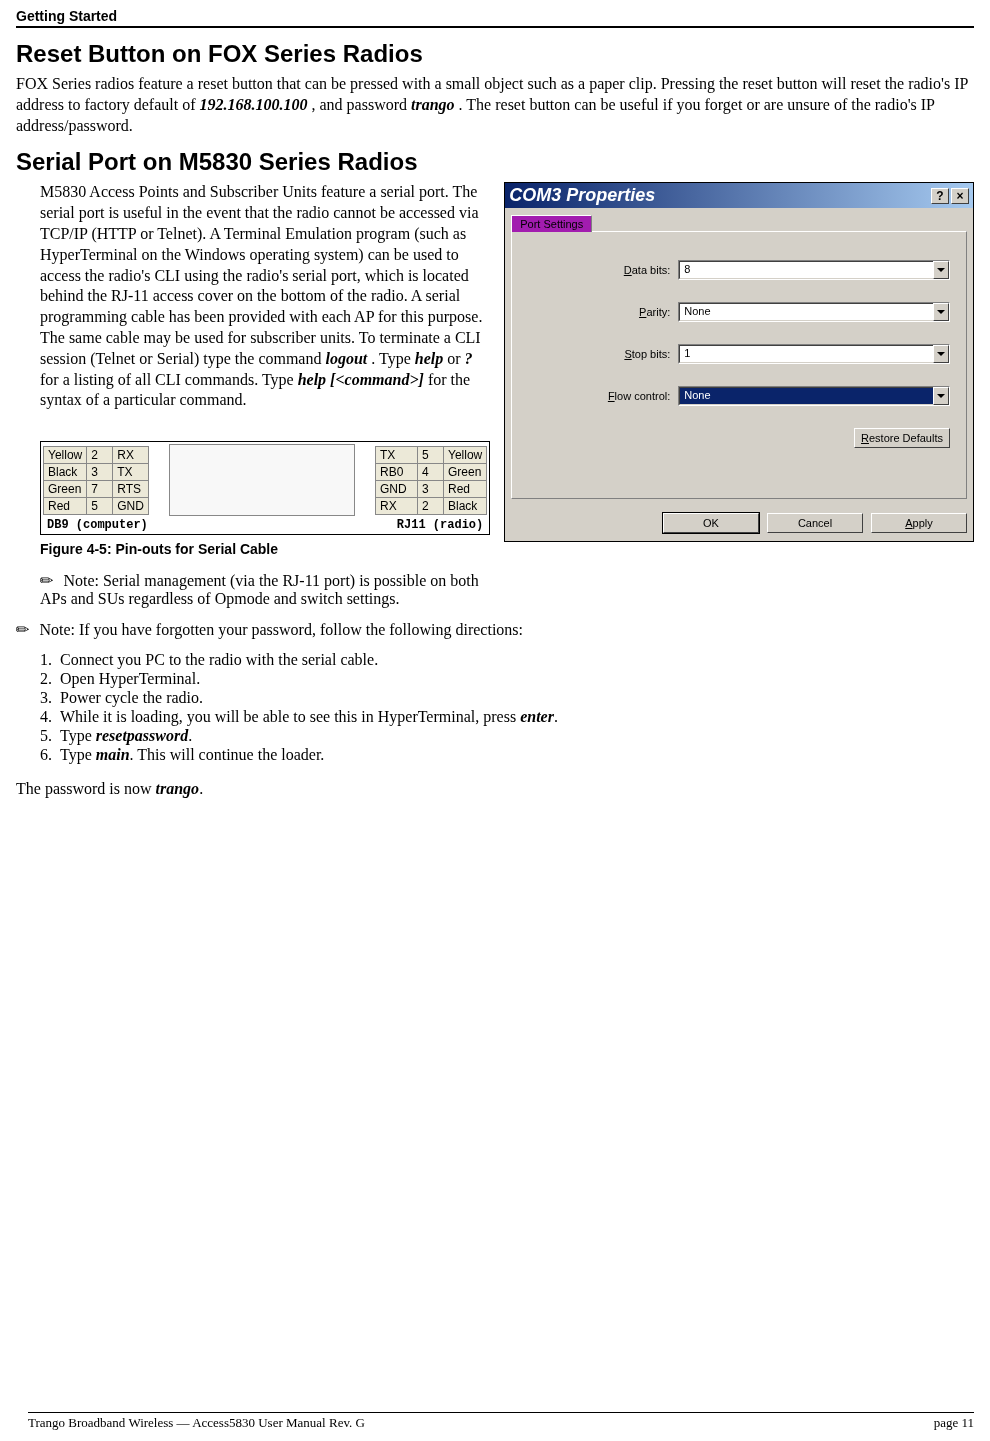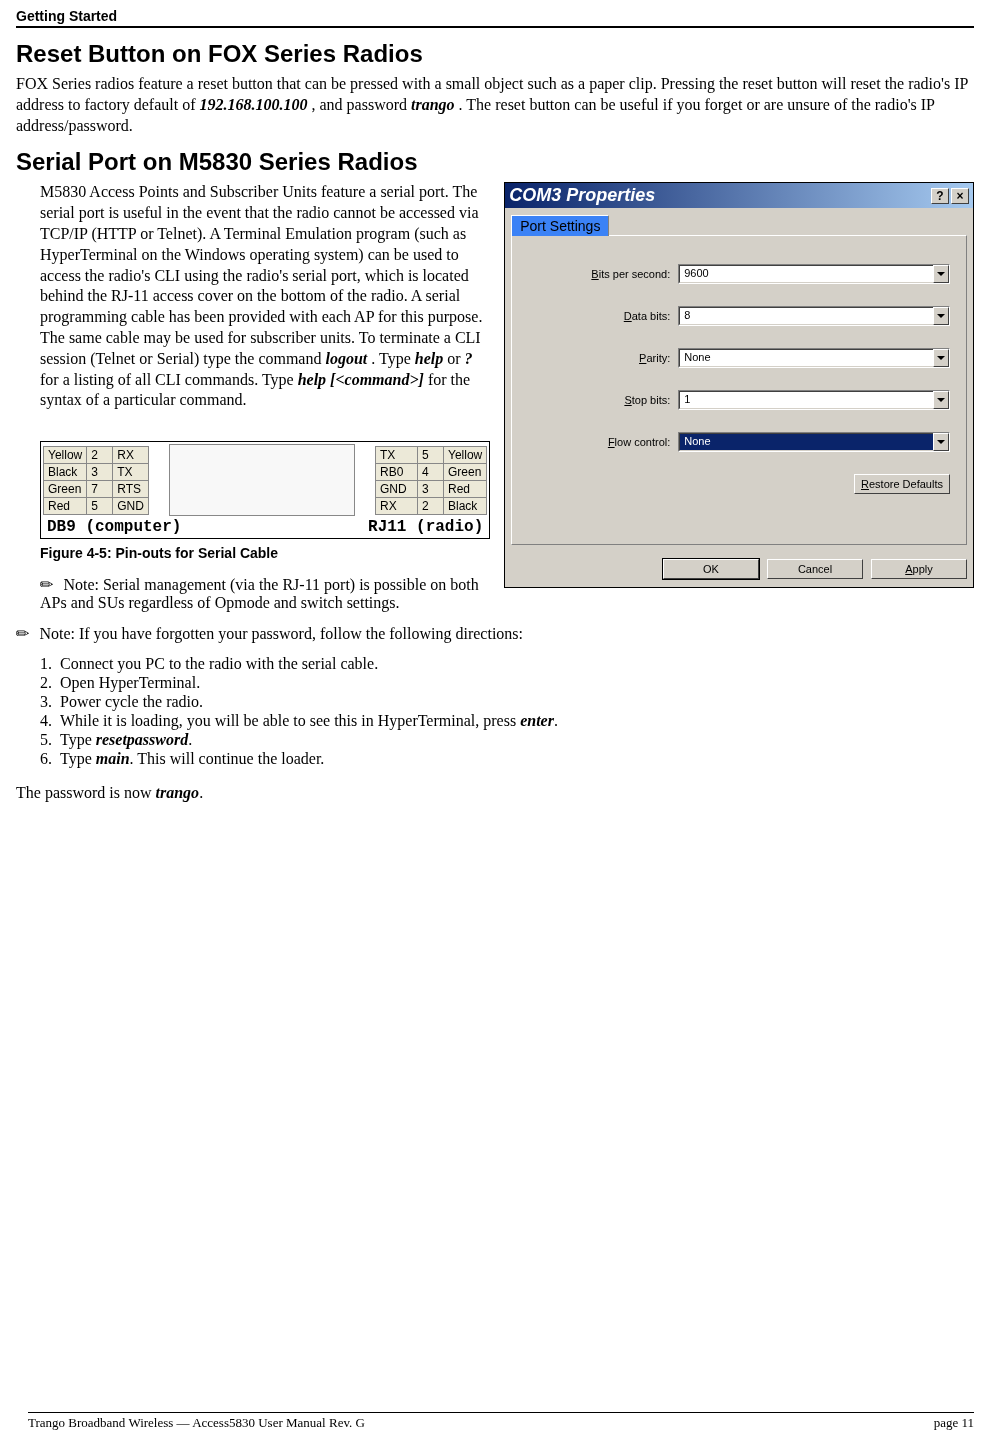--- a/index.html
+++ b/index.html
@@ -58,21 +58,21 @@
     .pin-table { border-collapse: collapse; font-family: Tahoma, sans-serif; font-size: 12px; }
     .pin-table td { border: 1px solid #888; background: #ece9d8; padding: 1px 4px; min-width: 26px; }
     .pin-table td:first-child { min-width: 42px; }
     .pin-table.right td:last-child { min-width: 42px; }
     .connector-box {
       flex: 1;
       border: 1px solid #888;
       height: 72px;
       background: #f8f8f8;
     }
-    .pinout-labels { display: flex; justify-content: space-between; font-family: "Courier New", monospace; font-weight: bold; font-size: 16px; padding: 2px 4px 0 4px; }
+    .pinout-labels { display: flex; justify-content: space-between; font-family: "Courier New", monospace; font-weight: bold; font-size: 12px; padding: 2px 4px 0 4px; }
     
     .com-dialog {
       font-family: Tahoma, sans-serif;
       font-size: 11px;
       background: #d4d0c8;
       border: 1px solid #000;
       width: 100%;
     }
     .com-title {
       display: flex; align-items: center; justify-content: space-between;
@@ -87,26 +87,26 @@
     .com-title-buttons { display: flex; gap: 2px; }
     .com-title-btn {
       width: 18px; height: 16px; background: #d4d0c8;
       border: 1px solid #fff; border-right-color: #404040; border-bottom-color: #404040;
       color: #000; font-weight: bold; font-size: 12px; font-style: normal;
       display: flex; align-items: center; justify-content: center;
     }
     .com-body { padding: 6px; }
     .tab-strip { display: flex; }
     .tab {
-      background: #3b82f6;
+      background: #a21caf;
       border: 1px solid #fff;
       border-bottom: none;
       border-right-color: #808080;
       padding: 2px 8px;
-      font-size: 14px;
+      font-size: 11px;
       position: relative;
       top: 1px;
     }
     .tab-panel {
       border: 1px solid #fff;
       border-right-color: #808080;
       border-bottom-color: #808080;
       padding: 28px 16px 50px 16px;
       background: #d4d0c8;
     }
@@ -259,29 +259,20 @@
           <div class="com-title-btn">?</div>
           <div class="com-title-btn">×</div>
         </div>
       </div>
       <div class="com-body">
         <div class="tab-strip">
           <div class="tab">Port Settings</div>
         </div>
         <div class="tab-panel">
 
-          <div class="field-row">
-            <div class="field-label"><span class="ul">B</span><span>its per second:</span></div>
-            <div class="combo">
-              <div class="combo-input">9600</div>
-              <div class="combo-btn">
-                  <div class="tri-down"></div>
-                </div>
-            </div>
-          </div>
 
           <div class="field-row">
             <div class="field-label"><span class="ul">D</span><span>ata bits:</span></div>
             <div class="combo">
               <div class="combo-input">8</div>
               <div class="combo-btn">
                   <div class="tri-down"></div>
                 </div>
             </div>
           </div>

